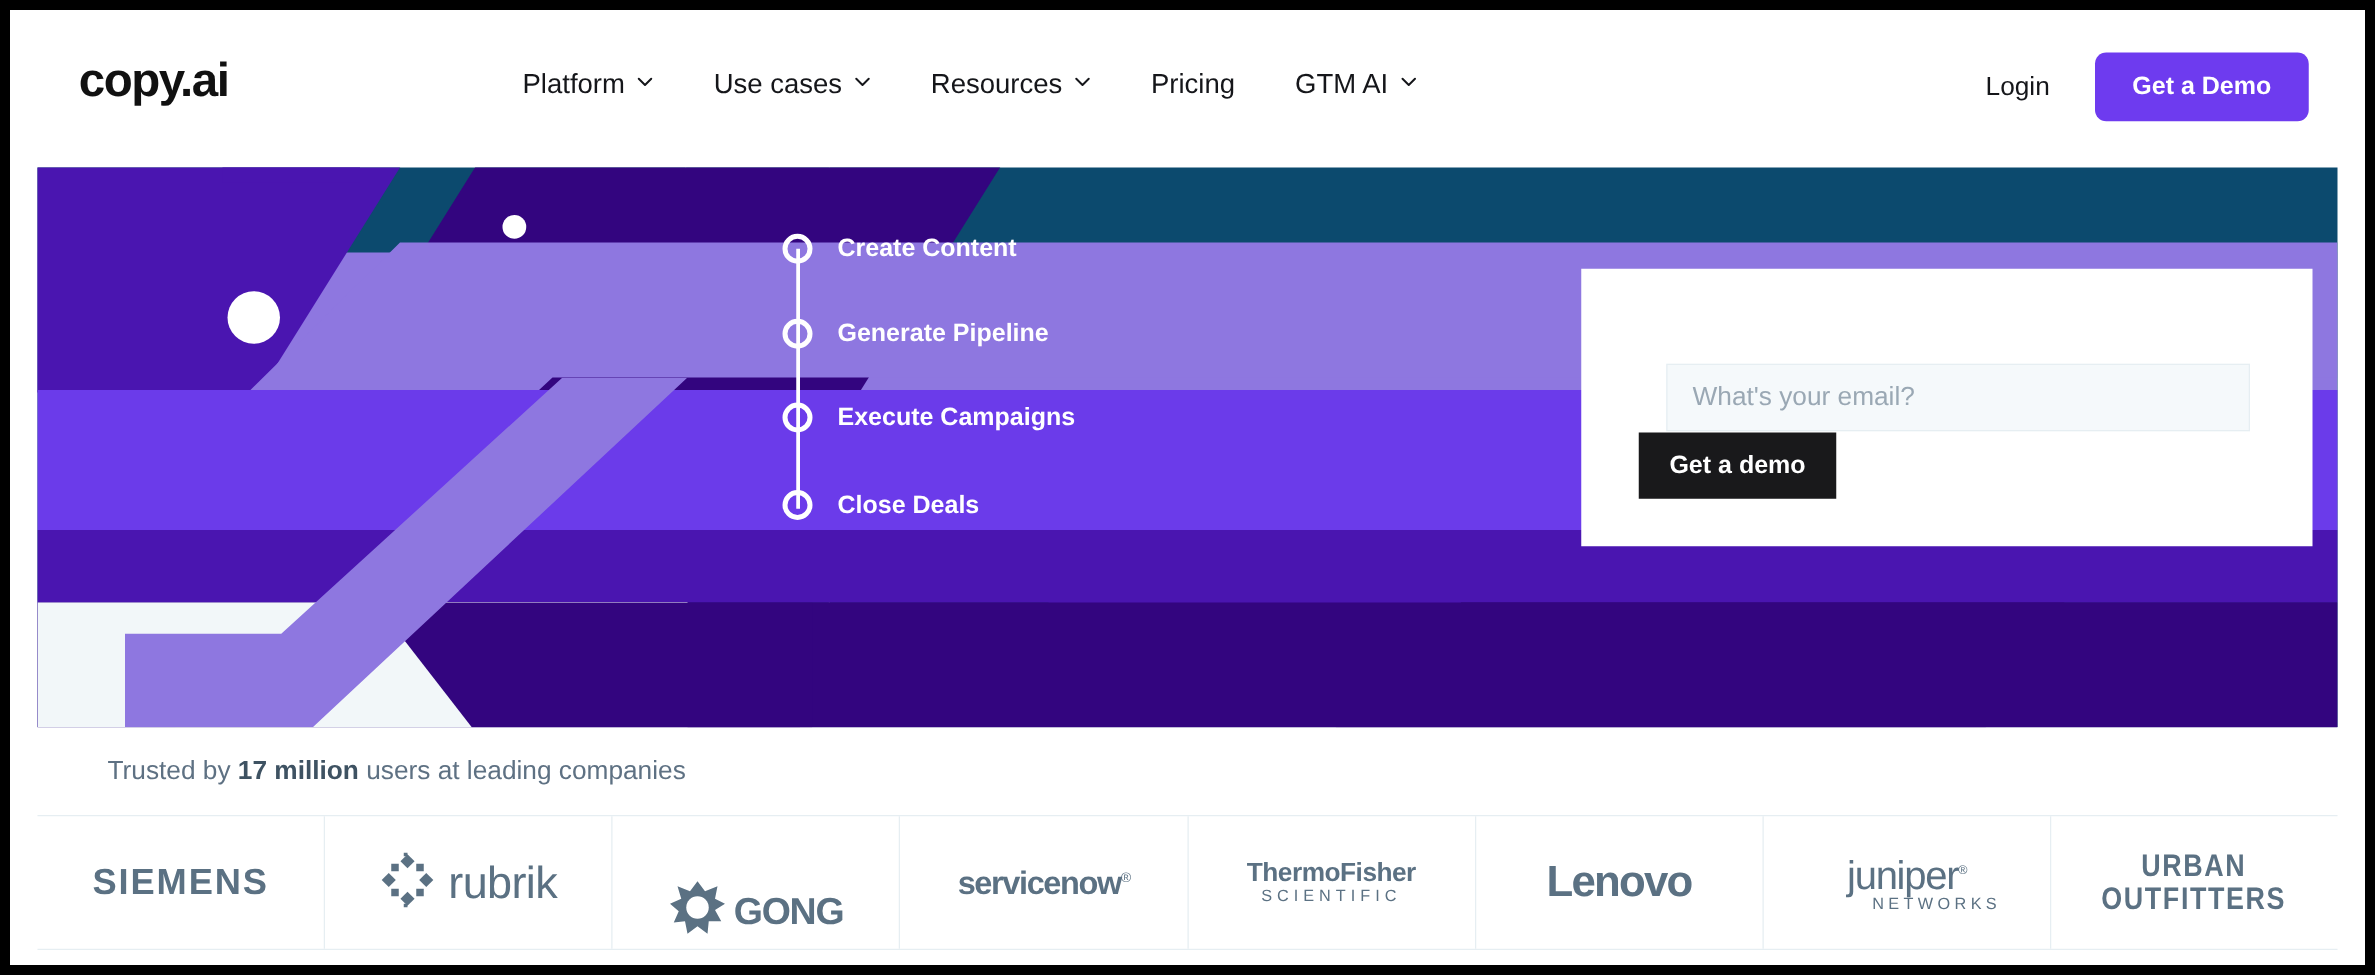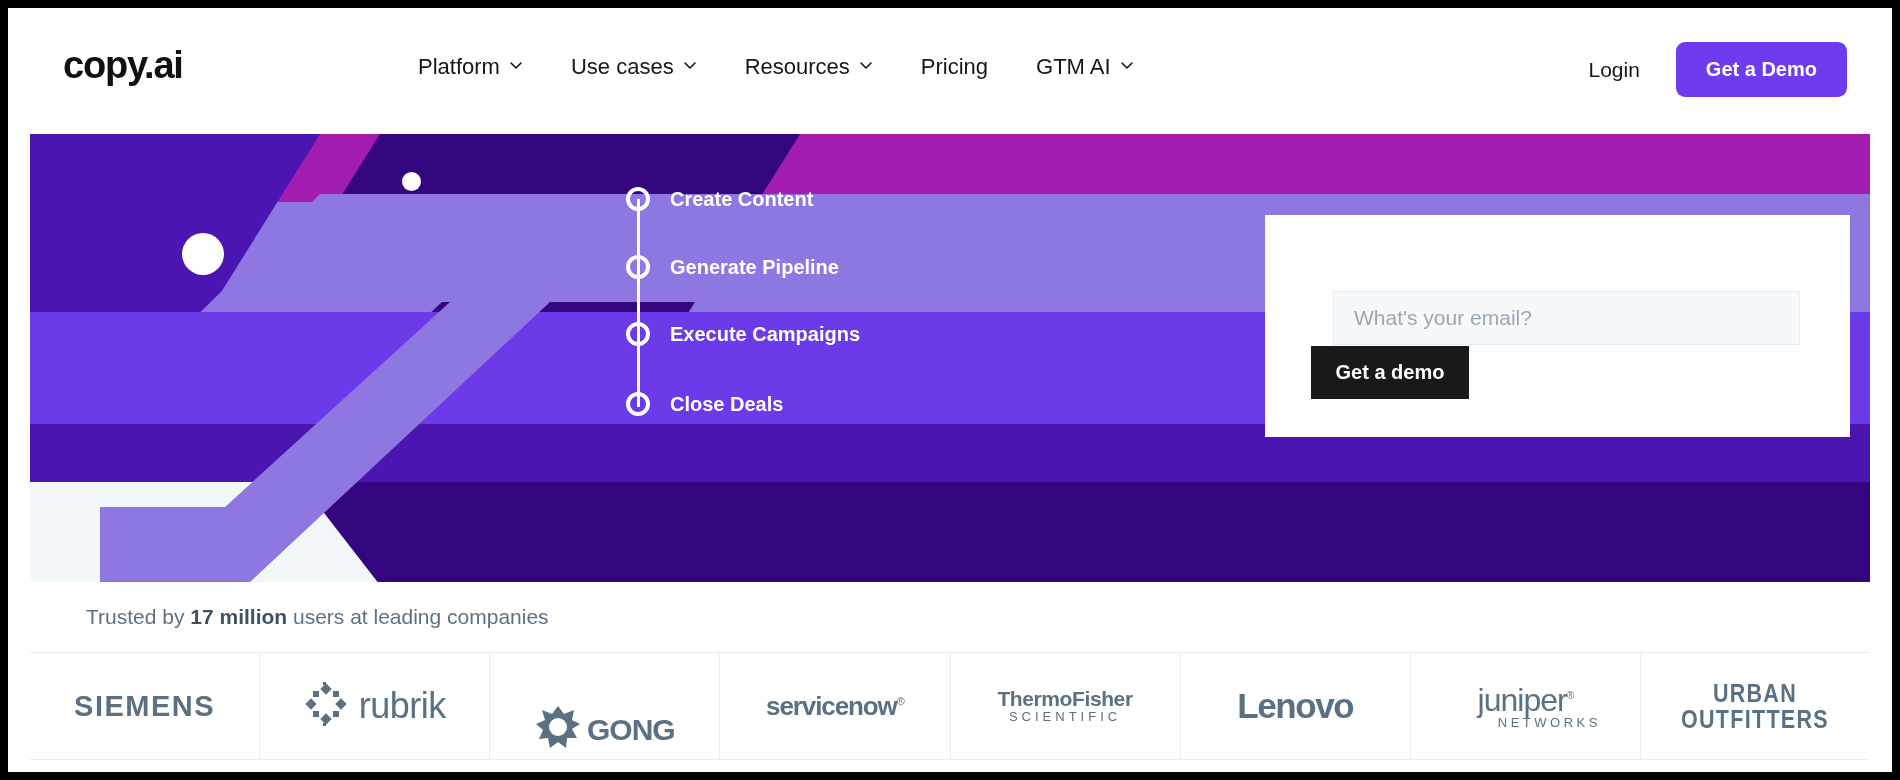--- a/index.html
+++ b/index.html
@@ -47,21 +47,21 @@
     font-family:"Liberation Sans", sans-serif;
   }
 
   
   .hero {
     position:absolute; left:0; top:112px; width:1884px; height:462px;
     background:#ffffff; overflow:hidden;
   }
   .hero-inner {
     position:absolute; left:22px; top:14px; width:1840px; height:448px;
-    background:#a21caf; overflow:hidden;
+    background:#0c4a6e; overflow:hidden;
   }
   .vline {
     position:absolute; top:0; width:1px; height:448px; background:#E3EBEF;
   }
   .band {
     position:absolute; left:0; width:1840px;
   }
   .b1 { top:68px;  height:110px; background:#8E77E0; }
   .b2 { top:178px; height:112px; background:#6B3BEA; }
   .b3 { top:290px; height:58px;  background:#4A15B0; }

